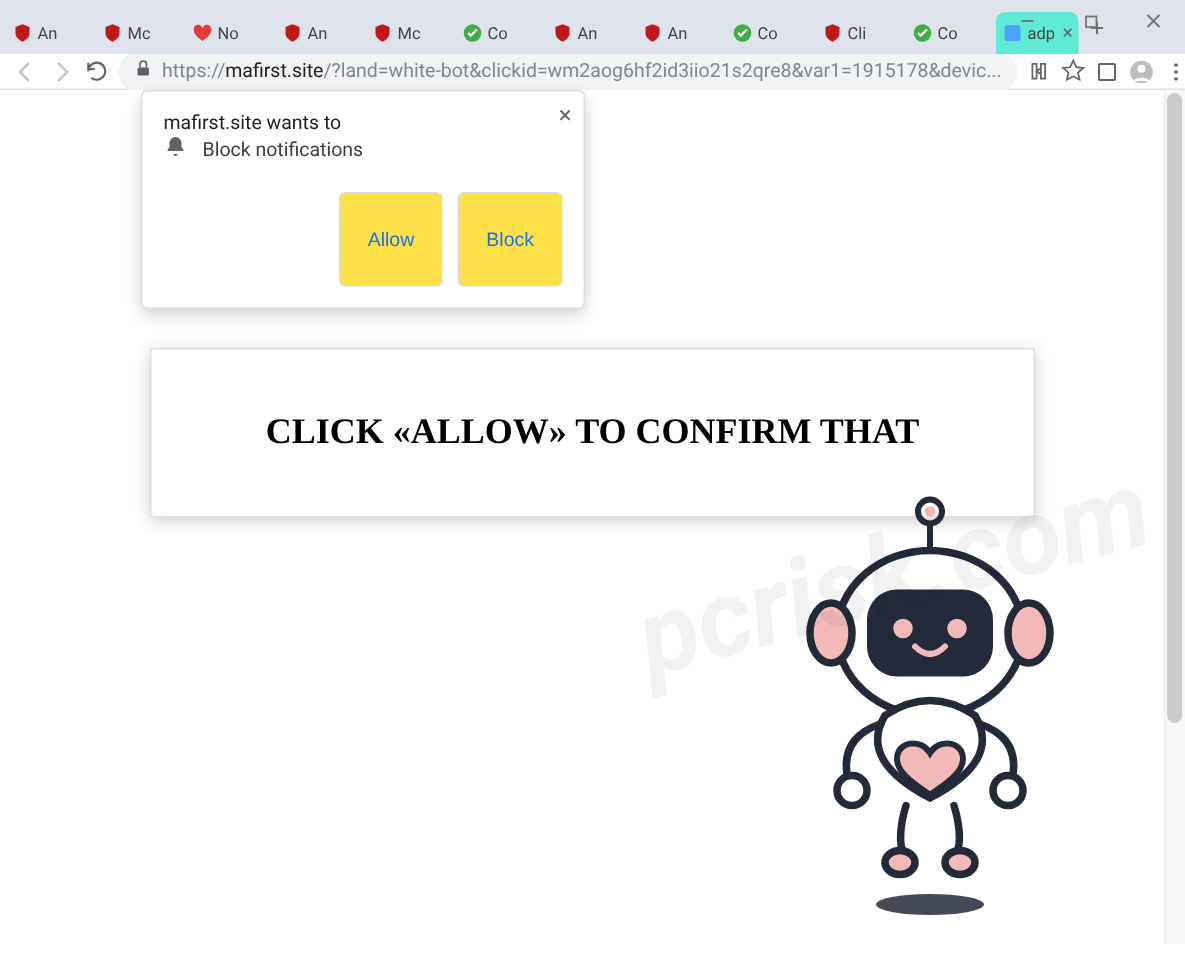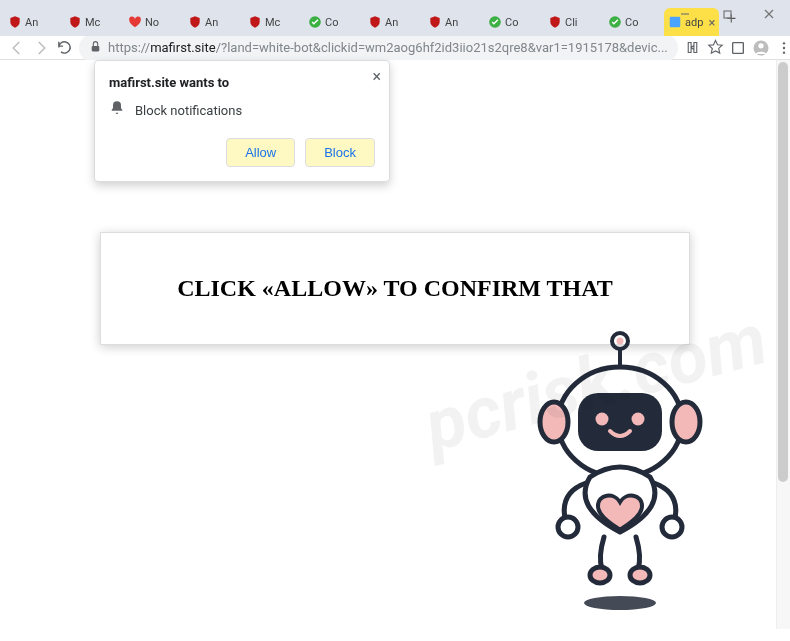--- a/index.html
+++ b/index.html
@@ -33,21 +33,21 @@
       border-radius: 6px 6px 0 0;
       display: flex;
       align-items: center;
       padding: 0 4px;
       font-size: 11px;
       color: #444;
       gap: 3px;
       position: relative;
     }
     .tab.active {
-      background: #fde047;
+      background: #5eead4;
     }
     .tab-icon {
       width: 14px;
       height: 14px;
       display: flex;
       align-items: center;
       justify-content: center;
       flex-shrink: 0;
     }
     .tab-icon svg { width: 14px; height: 14px; }
@@ -155,41 +155,39 @@
       position: absolute;
       right: 8px;
       top: 6px;
       font-size: 16px;
       color: #5f6368;
       cursor: pointer;
     }
     .notif-title {
       font-size: 13px;
       color: #202124;
-      margin-bottom: 10px;
-      font-weight: bold;
     }
     .notif-row {
       display: flex;
       align-items: center;
       gap: 10px;
       margin-bottom: 18px;
     }
     .notif-bell { color: #5f6368; }
     .notif-text { font-size: 13px; color: #3c4043; }
     .notif-buttons {
       display: flex;
       justify-content: flex-end;
       gap: 10px;
     }
     .notif-btn {
-      padding: 6px 18px;
+      padding: 23px 18px;
       border: 1px solid #dadce0;
       border-radius: 4px;
-      background: #fef9c3;
+      background: #fde047;
       color: #1a73e8;
       font-size: 13px;
       cursor: pointer;
     }
     
     .msg-box {
       position: absolute;
       left: 100px;
       right: 100px;
       top: 172px;

